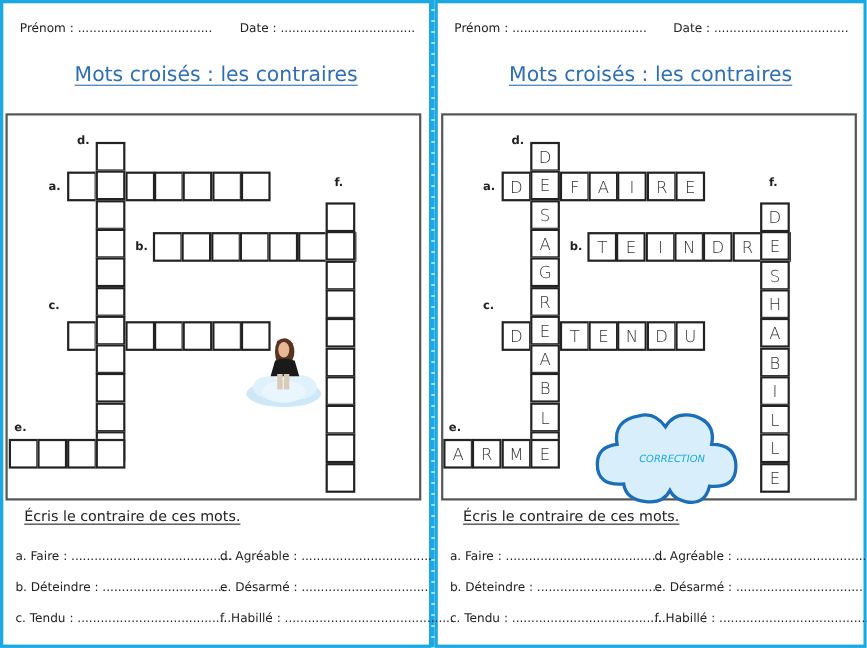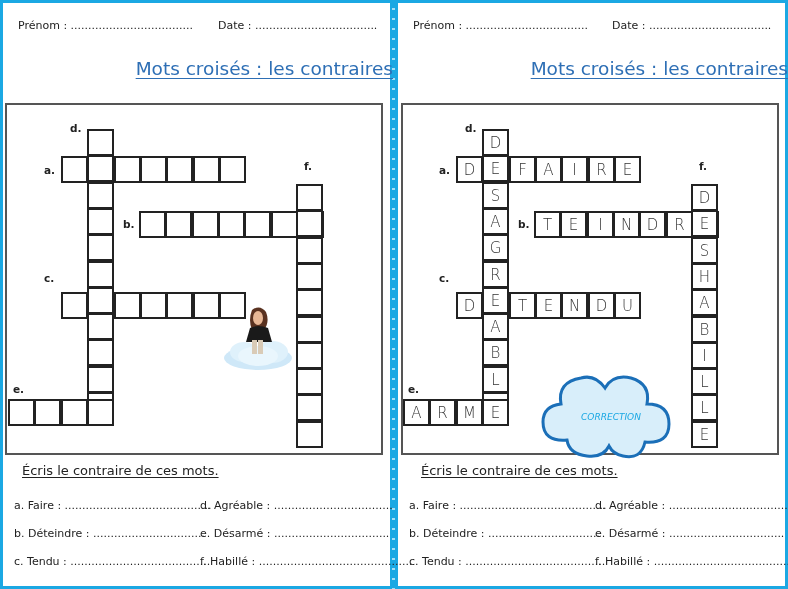--- a/index.html
+++ b/index.html
@@ -2,21 +2,21 @@
 <html><head>
 <meta charset="utf-8">
 <style>
   * { box-sizing: border-box; margin: 0; padding: 0; }
   body { width: 788px; height: 589px; background: #ffffff; position: relative; overflow: hidden; font-family: "DejaVu Sans", sans-serif; }
   .page { position: absolute; top: 0; width: 394px; height: 589px; background: #fff; border: 3px solid #1ba8e3; }
   .page.left { left: 0; width: 393px; }
   .page.right { left: 395px; width: 393px; }
   .divider { position: absolute; left: 392px; top: 0; width: 3px; height: 589px; background: repeating-linear-gradient(to bottom, #1ba8e3 0 8px, #a9ddf3 8px 10px); }
   .hdr { position: absolute; top: 19px; font-size: 11px; color: #222; white-space: nowrap; }
-  .title { position: absolute; top: 58px; width: 100%; text-align: right; font-size: 18.5px; color: #2e6fb5; text-decoration: underline; text-underline-offset: 3px; }
+  .title { position: absolute; top: 58px; width: 100%; text-align: center; font-size: 18.5px; color: #2e6fb5; text-decoration: underline; text-underline-offset: 3px; }
   .gridbox { position: absolute; left: 5px; top: 103px; width: 378px; height: 352px; border: 2px solid #555; }
   .cell { position: absolute; width: 27px; height: 27px; border: 2px solid #222; background: #fff; font-size: 15px; color: #333; display: flex; align-items: center; justify-content: center; font-family: "DejaVu Sans", sans-serif; font-weight: 300; }
   .clue { position: absolute; font-size: 10.5px; font-weight: bold; color: #222; }
   .instr { position: absolute; top: 463px; left: 22px; font-size: 13px; color: #222; text-decoration: underline; text-underline-offset: 2px; }
   .q { position: absolute; font-size: 11px; color: #222; white-space: nowrap; }
   .avatar { position: absolute; left: 222px; top: 306px; width: 72px; height: 66px; }
   .cloud { position: absolute; left: 537px; top: 370px; width: 148px; height: 90px; }
 </style>
 </head>
 <body>

